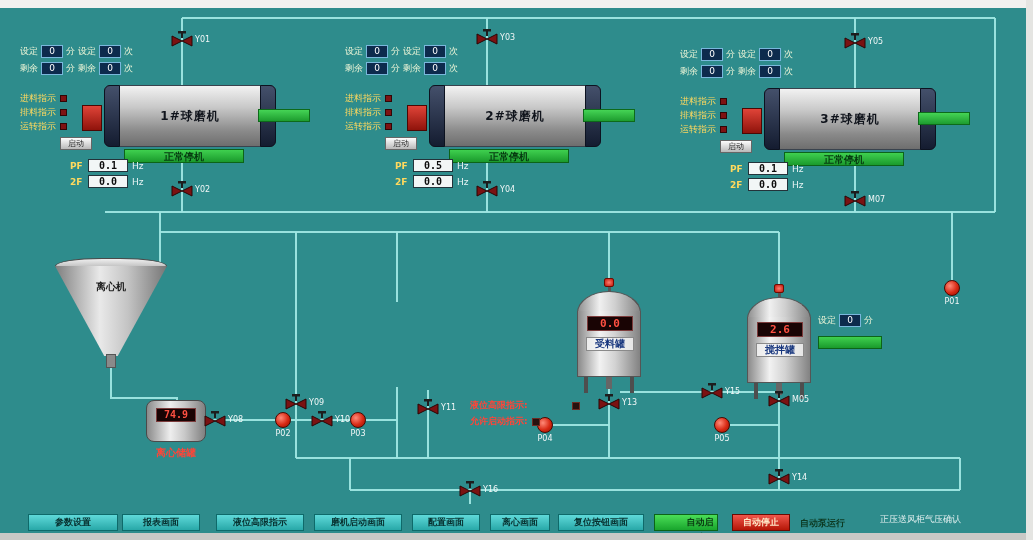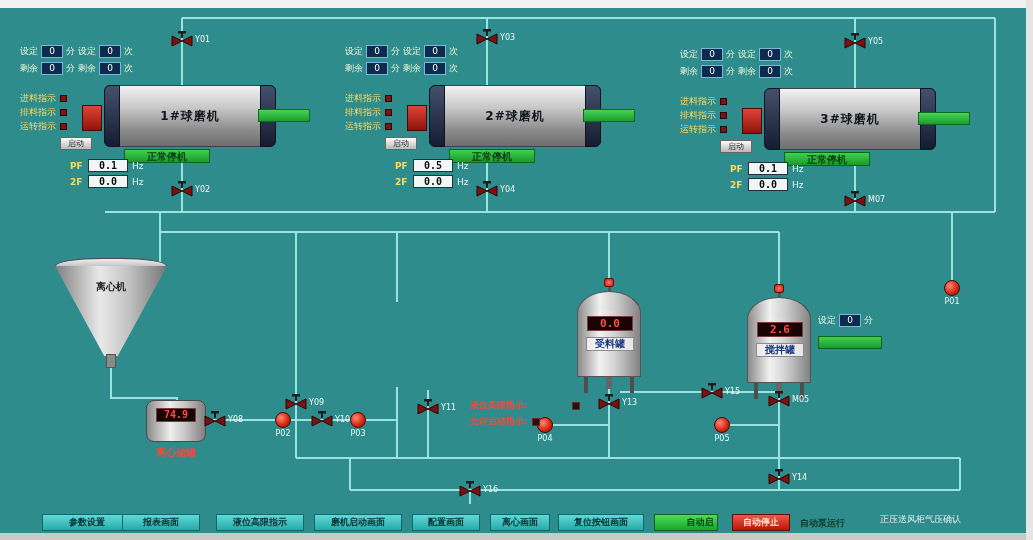--- a/index.html
+++ b/index.html
@@ -24,21 +24,21 @@
 .ind-lbl{color:#ffd95e;font-size:9px}
 .ind-dot{width:7px;height:7px;background:#7d1313;border:1px solid #320606}
 .motor{left:62px;top:60px;width:20px;height:26px;background:linear-gradient(#e04438,#8f130b);border:1px solid #4c0703}
 .start-btn{left:40px;top:92px;width:32px;height:13px;background:linear-gradient(#fdfdfd,#b9b9b9);border:1px solid #666;font-size:8px;line-height:10px;color:#222;font-family:inherit;cursor:pointer}
 .mill-body{left:84px;top:40px;width:172px;height:62px;background:linear-gradient(180deg,#f2f2f2 0%,#c9c9c9 35%,#8a8a8a 75%,#6e6e6e 100%);border:1px solid #39424d;border-radius:6px;display:flex;align-items:center;justify-content:center}
 .mill-cap{position:absolute;top:-1px;width:16px;height:62px;background:linear-gradient(180deg,#44506b,#141c30);border:1px solid #0c1220}
 .mill-cap.l{left:-1px;border-radius:6px 0 0 6px}
 .mill-cap.r{right:-1px;border-radius:0 6px 6px 0}
 .mill-title{position:relative;z-index:1;font-size:12px;font-weight:bold;color:#10141c;letter-spacing:1px}
 .side-lamp{left:238px;top:64px;width:52px;height:13px;background:linear-gradient(#45d455,#1d9c2f);border:1px solid #0d6a1a}
-.status-bar{left:104px;top:104px;width:86px;height:14px;background:linear-gradient(#3fd04f,#1a9a2c);border:1px solid #0c6418;color:#063a10;font-size:10px;font-weight:bold;text-align:center;line-height:13px}
+.status-bar{left:104px;top:104px;width:120px;height:14px;background:linear-gradient(#3fd04f,#1a9a2c);border:1px solid #0c6418;color:#063a10;font-size:10px;font-weight:bold;text-align:center;line-height:13px}
 .freq-row{display:flex;align-items:center;gap:4px}
 .f1{left:50px;top:114px}.f2{left:50px;top:130px}
 .freq-lbl{color:#ffd95e;font-size:9px;font-weight:bold;width:14px}
 .freq-box{display:inline-block;width:40px;height:13px;background:#f2f6f6;border:1px solid #23323a;color:#0d0d0d;font-size:10px;font-weight:bold;text-align:center;line-height:12px;font-family:"DejaVu Sans Mono",monospace}
 .freq-unit{color:#e9f4f4;font-size:9px}
 
 .tank{width:64px;height:126px}
 .beacon{position:absolute;left:27px;top:0;width:10px;height:9px;background:radial-gradient(#ff7d6e,#c01507);border:1px solid #6e0b02;border-radius:2px}
 .beacon-stem{position:absolute;left:31px;top:9px;width:3px;height:5px;background:#555}
 .tank-dome{position:absolute;left:0;top:13px;width:64px;height:22px;background:linear-gradient(90deg,#8f8f8f,#f0f0f0 35%,#cfcfcf 60%,#858585);border:1px solid #555;border-radius:50% 50% 0 0/100% 100% 0 0}
@@ -492,21 +492,21 @@
   <div class="pump abs" style="left: 537px; top: 417px;">
     <div class="pump-circle"></div>
     <span class="pump-label">P04</span>
   </div>
 
   <div class="pump abs" style="left: 714px; top: 417px;">
     <div class="pump-circle"></div>
     <span class="pump-label">P05</span>
   </div>
 
-  <button class="btn abs cyan" style="left: 28px; top: 514px; width: 90px; margin-left: 14px;">参数设置</button>
+  <button class="btn abs cyan" style="left: 28px; top: 514px; width: 90px;">参数设置</button>
 
   <button class="btn abs cyan" style="left: 122px; top: 514px; width: 78px;">报表画面</button>
 
   <button class="btn abs cyan" style="left: 216px; top: 514px; width: 88px;">液位高限指示</button>
 
   <button class="btn abs cyan" style="left: 314px; top: 514px; width: 88px;">磨机启动画面</button>
 
   <button class="btn abs cyan" style="left: 412px; top: 514px; width: 68px;">配置画面</button>
 
   <button class="btn abs cyan" style="left: 490px; top: 514px; width: 60px;">离心画面</button>

